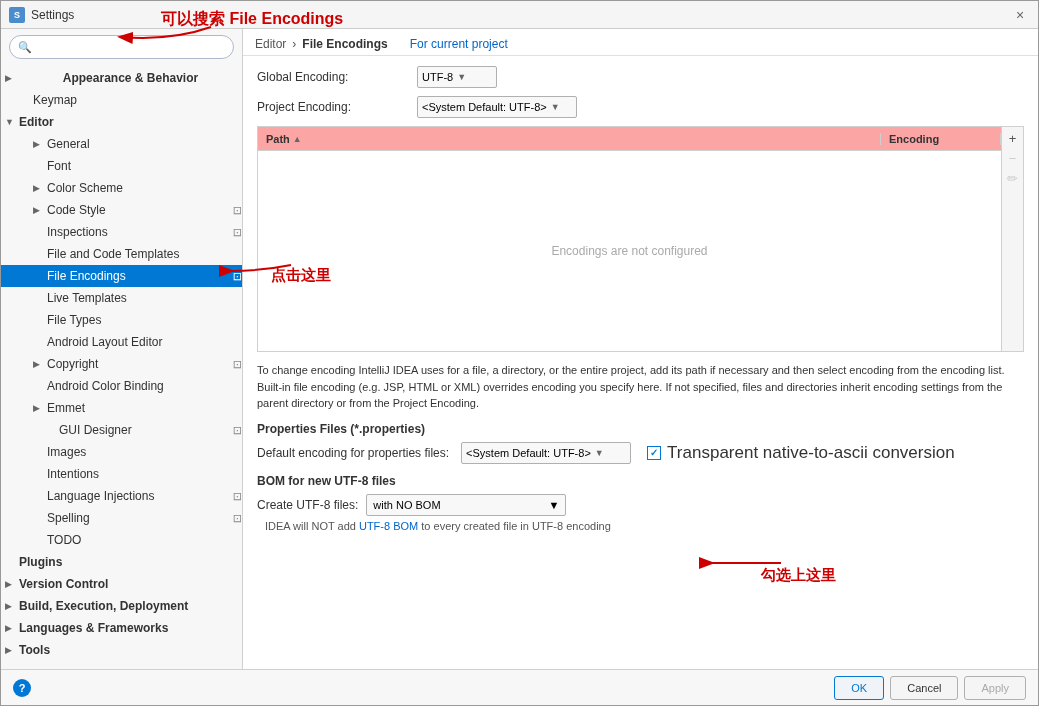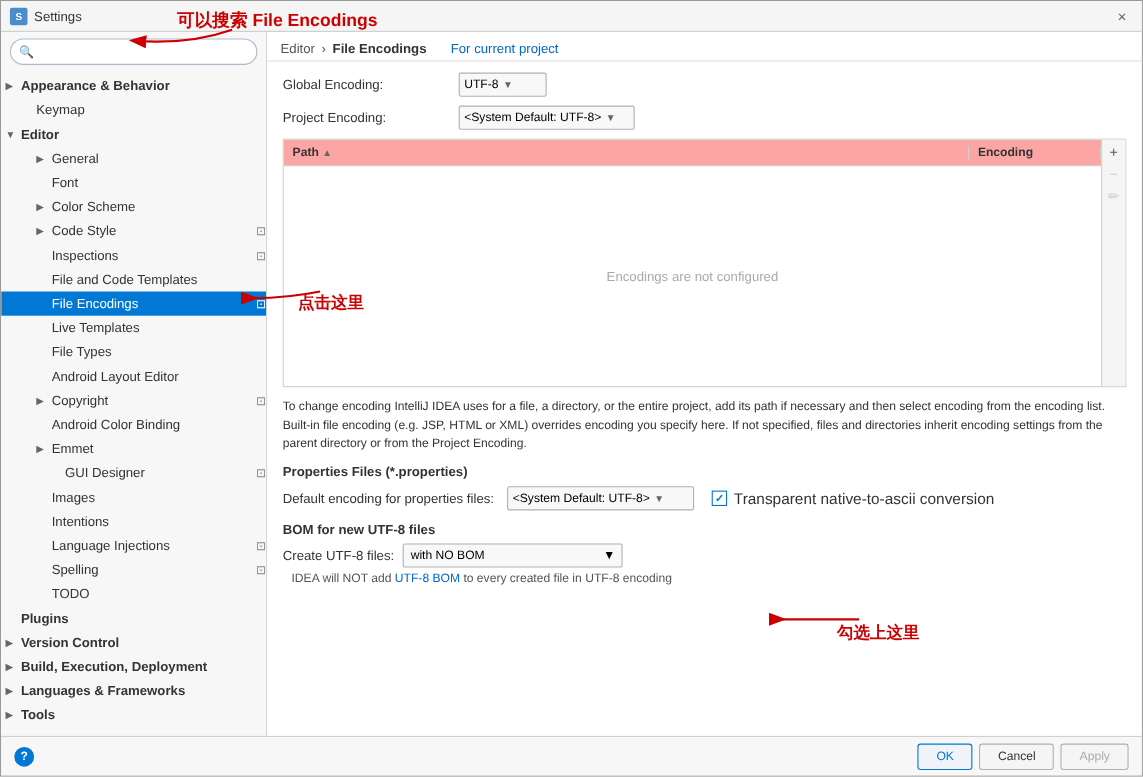--- a/index.html
+++ b/index.html
@@ -229,21 +229,21 @@
       border: 1px solid #0078d4;
       background: white;
       display: flex;
       align-items: center;
       justify-content: center;
       cursor: pointer;
       flex-shrink: 0;
     }
     .checkbox-el.checked { background: white; }
     .checkbox-el.checked::after { content: '✓'; font-size: 10px; color: #0078d4; font-weight: bold; }
-    .checkbox-label { font-size: 14px; color: #333; }
+    .checkbox-label { font-size: 17px; color: #333; }
 
     .bom-section { margin-top: 10px; }
     .bom-label { font-size: 12px; color: #333; font-weight: 600; margin-bottom: 6px; }
 
     .bom-row { display: flex; align-items: center; margin-bottom: 4px; }
     .bom-field-label { font-size: 12px; color: #333; margin-right: 8px; white-space: nowrap; }
     .dropdown-wide {
       height: 22px;
       border: 1px solid #b0b0b0;
       border-radius: 2px;
@@ -310,21 +310,21 @@
   <div class="content-area">
 
     <div class="sidebar">
       <div class="search-box">
         <span class="search-icon">🔍</span>
         <input type="text" placeholder="" style="">
       </div>
       <div class="sidebar-tree" id="sidebar-tree">
           <div class="tree-item" style="padding-left: 4px;">
             <span class="chevron">▶</span>
-            <span class="item-label" style="font-weight:600;">Appearance &amp; Behavior</span>
+            <span class="item-label" style="font-weight:600;text-align:center;">Appearance &amp; Behavior</span>
           </div>
           <div class="tree-item" style="padding-left: 18px;">
             <span class="chevron"></span>
             <span class="item-label" style="">Keymap</span>
           </div>
           <div class="tree-item" style="padding-left: 4px;">
             <span class="chevron">▼</span>
             <span class="item-label" style="font-weight:600;">Editor</span>
           </div>
           <div class="tree-item" style="padding-left: 32px;">

